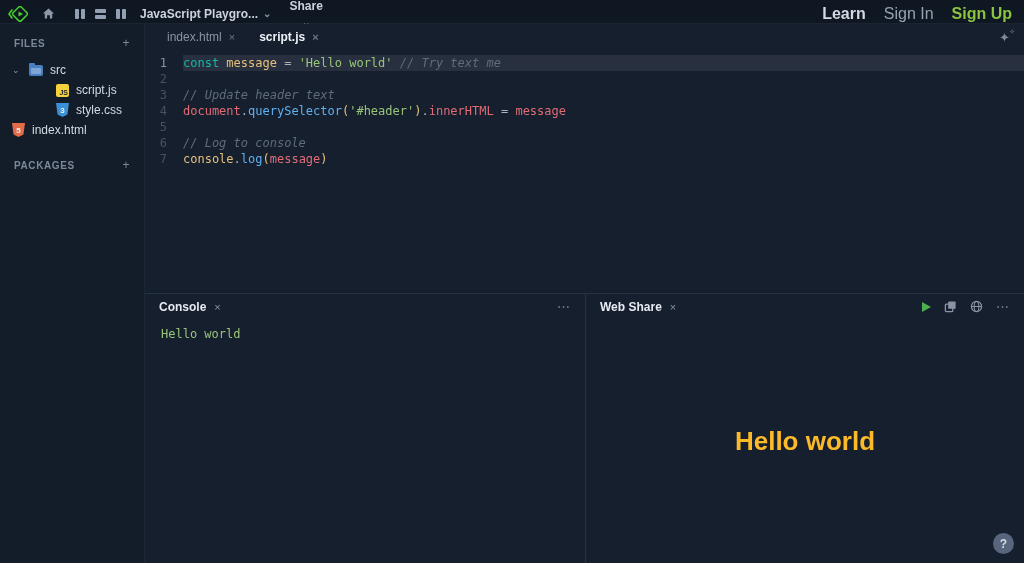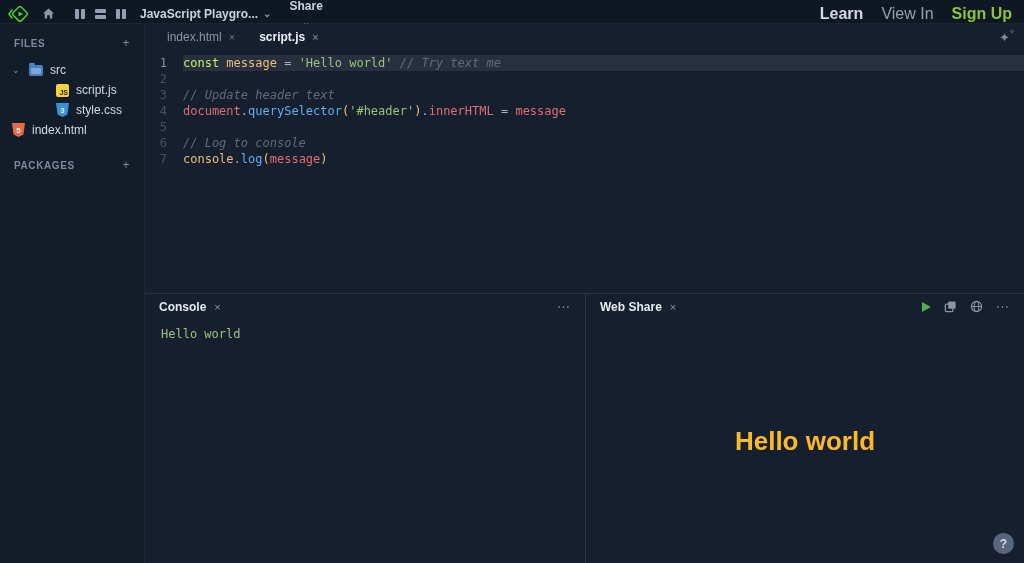--- a/index.html
+++ b/index.html
@@ -55,21 +55,21 @@
   .tabbar .spacer { flex:1; }
   .sparkle { color:#7d8899; font-size:13px; cursor:pointer; padding-right:4px; position:relative; }
   .sparkle i { font-style:normal; position:absolute; font-size:7px; right:-1px; top:-2px; }
 
   .code { flex:1; padding-top:5px; font-family:"DejaVu Sans Mono", monospace; font-size:12px; line-height:16px; overflow:hidden; }
   .code-row { display:flex; height:16px; }
   .code-row .gutter { width:38px; flex-shrink:0; text-align:right; padding-right:16px; color:#46526396; color:#465263; user-select:none; }
   .code-row.active .gutter { color:#8593a6; }
   .code-row .code-content { flex:1; white-space:pre; color:#a9b2c0; }
   .code-row.active .code-content { background:#28303f; }
-  .tok-keyword { color:#bef264; }
+  .tok-keyword { color:#14b8a6; }
   .tok-def { color:#e5c07b; }
   .tok-string { color:#98c379; }
   .tok-comment { color:#5f6b7c; font-style:italic; }
   .tok-var { color:#e06c75; }
   .tok-fn { color:#61afef; }
   .tok-paren { color:#e5c07b; }
   .tok-plain { color:#a9b2c0; }
 
   
   .bottom { flex:1; display:flex; border-top:1px solid #27334455; border-top:1px solid #273344; min-height:0; }
@@ -126,21 +126,21 @@
   <span class="title-btn">
     <span>JavaScript Playgro...</span>
     <span class="chev">⌄</span>
   </span>
   <span class="share-btn">
     <span>Share</span>
     <span class="chev">⌄</span>
   </span>
   <span class="spacer"></span>
   <span class="top-link learn">Learn</span>
-  <span class="top-link signin">View In</span>
+  <span class="top-link signin">Sign In</span>
   <span class="top-link signup">Sign Up</span>
 </header>
 
 <div class="shell">
 
   <aside class="sidebar">
     <div class="side-head">
       <span>FILES</span>
       <span class="plus">+</span>
     </div>

